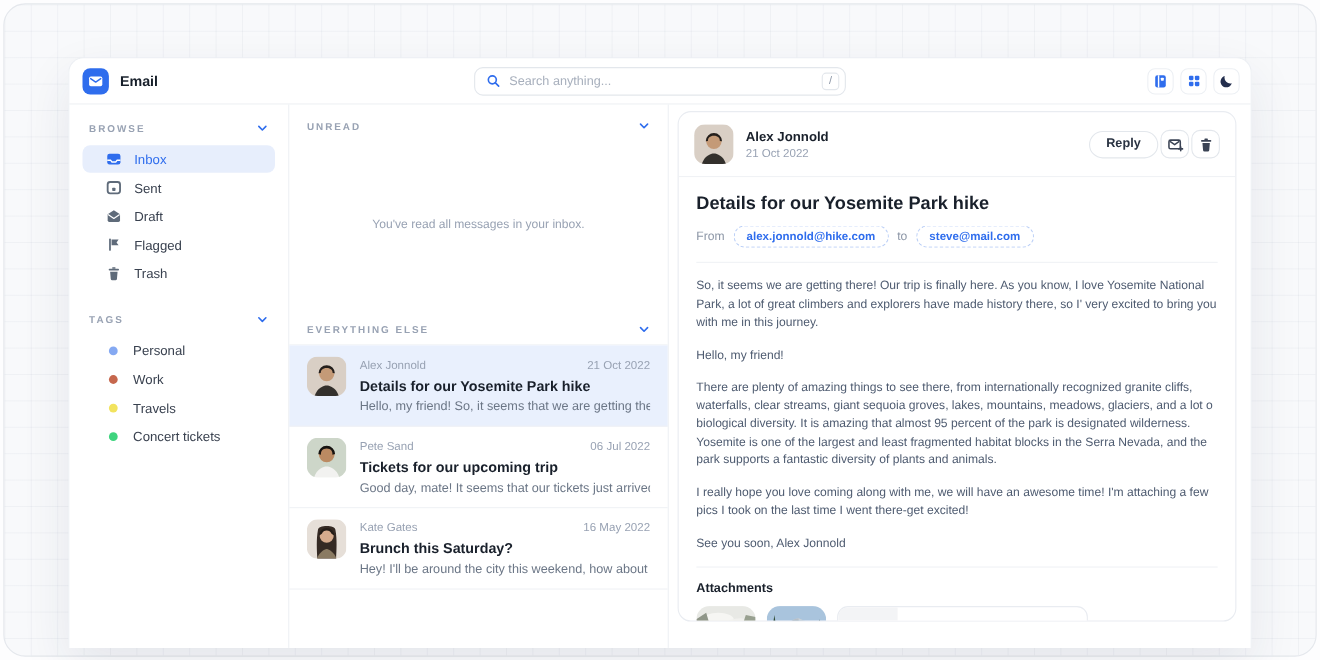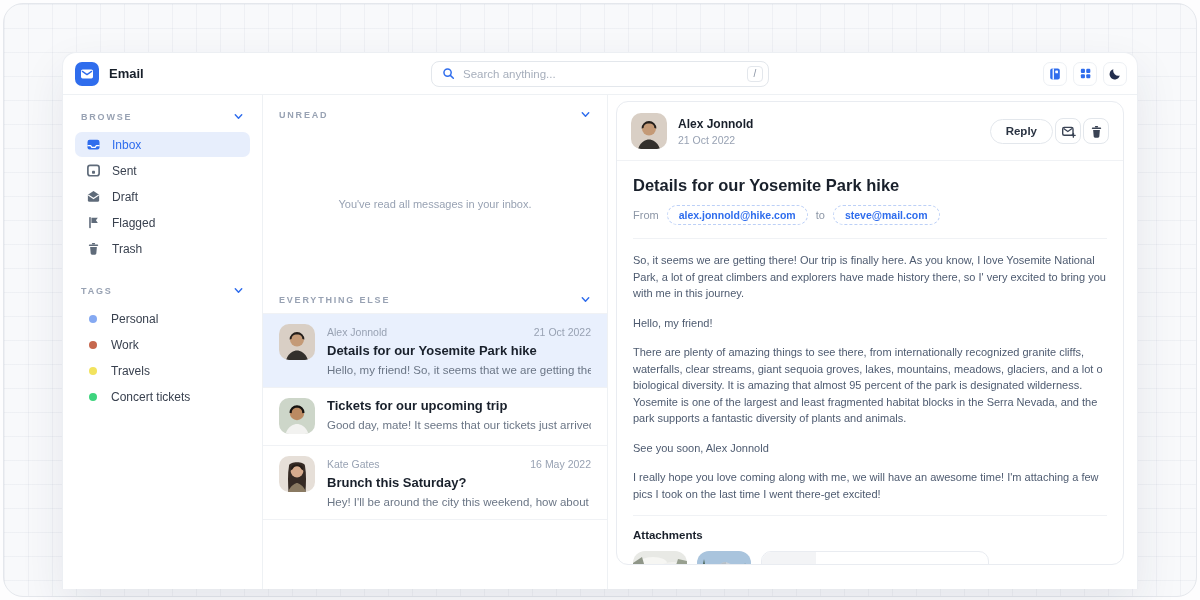--- a/index.html
+++ b/index.html
@@ -54,21 +54,21 @@
   .iconbtn {
     width:24px; height:24px; border:1px solid #edf0f4; border-radius:7px; background:#fff;
     display:flex; align-items:center; justify-content:center; cursor:pointer;
   }
   
   .main { flex:1; display:flex; min-height:0; }
   .sidebar { width:200px; flex-shrink:0; border-right:1px solid #eef1f4; padding:14px 12px; }
   .sec-head { display:flex; justify-content:space-between; align-items:center; padding:0 6px; margin:2px 0 10px; }
   .sec-label { font-size:9px; font-weight:700; letter-spacing:1.8px; color:#98a2b3; }
   .nav-item {
-    display:flex; align-items:center; gap:11px; height:25px; padding:0 11px;
+    display:flex; align-items:center; gap:11px; height:25px; padding:0 21px;
     border-radius:7px; font-size:12px; color:#39414f; margin-bottom:1px; cursor:pointer;
   }
   .nav-item .ic { display:flex; width:15px; justify-content:center; color:#5f6b7a; }
   .nav-item.active { background:#e7eefc; color:#2f6ded; }
   .nav-item.active .ic { color:#2f6ded; }
   .tags-block { margin-top:24px; }
   .tag-dot { width:8px; height:8px; border-radius:50%; margin:0 3px; }
   .dot-personal { background:#85a9f2; }
   .dot-work { background:#c6674d; }
   .dot-travels { background:#f2e35e; }
@@ -293,20 +293,24 @@
         <div class="mail-item">
           <div class="avatar">
             <svg width="36" height="36" viewBox="0 0 36 36">
               <rect width="36" height="36" fill="#cdd6c9"></rect>
               <path d="M6.5 36 c2.5 -8 8.5 -10 11.5 -10 c3 0 9 2 11.5 10 Z" fill="#f2f2f0"></path>
               <circle cx="18" cy="15" r="7.2" fill="#bb8a62"></circle>
               <path d="M18 7.2 a7.6 7.6 0 0 0 -7.6 7.6 l2.4 0.5 c-0.3 -3 1.4 -5.6 5.2 -5.6 c3.8 0 5.5 2.6 5.2 5.6 l2.4 -0.5 A7.6 7.6 0 0 0 18 7.2 Z" fill="#161311"></path>
             </svg>
           </div>
           <div class="mail-meta">
+            <div class="mail-row1">
+              <span>Pete Sand</span>
+              <span>06 Jul 2022</span>
+            </div>
             <div class="mail-subject">Tickets for our upcoming trip</div>
             <div class="mail-snippet">Good day, mate! It seems that our tickets just arrived...</div>
           </div>
         </div>
 
         <div class="mail-item">
           <div class="avatar">
             <svg width="36" height="36" viewBox="0 0 36 36">
               <rect width="36" height="36" fill="#e6dfd8"></rect>
               <path d="M10 10 c0 -5 16 -5 16 0 c1.5 8 1 18 0.5 26 h-17 C9 28 8.5 18 10 10 Z" fill="#352a24"></path>
@@ -371,22 +375,22 @@
             <span>From</span>
             <span class="chip">alex.jonnold@hike.com</span>
             <span>to</span>
             <span class="chip">steve@mail.com</span>
           </div>
 
           <div class="paras">
             <p>So, it seems we are getting there! Our trip is finally here. As you know, I love Yosemite National Park, a lot of great climbers and explorers have made history there, so I' very excited to bring you with me in this journey.</p>
             <p>Hello, my friend!</p>
             <p>There are plenty of amazing things to see there, from internationally recognized granite cliffs, waterfalls, clear streams, giant sequoia groves, lakes, mountains, meadows, glaciers, and a lot o biological diversity. It is amazing that almost 95 percent of the park is designated wilderness. Yosemite is one of the largest and least fragmented habitat blocks in the Serra Nevada, and the park supports a fantastic diversity of plants and animals.</p>
+            <p>I really hope you love coming along with me, we will have an awesome time! I'm attaching a few pics I took on the last time I went there-get excited!</p>
             <p>See you soon, Alex Jonnold</p>
-            <p>I really hope you love coming along with me, we will have an awesome time! I'm attaching a few pics I took on the last time I went there-get excited!</p>
           </div>
 
           <div class="body-divider"></div>
 
           <div class="attach-label">Attachments</div>
 
           <div class="attach-row">
             <div class="thumb">
               <svg width="54" height="54" viewBox="0 0 54 54">
                 <rect width="54" height="40" fill="#e8e9e5"></rect>

